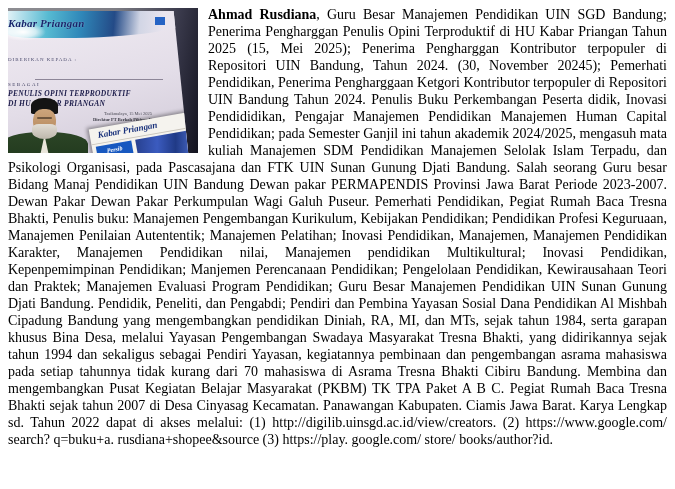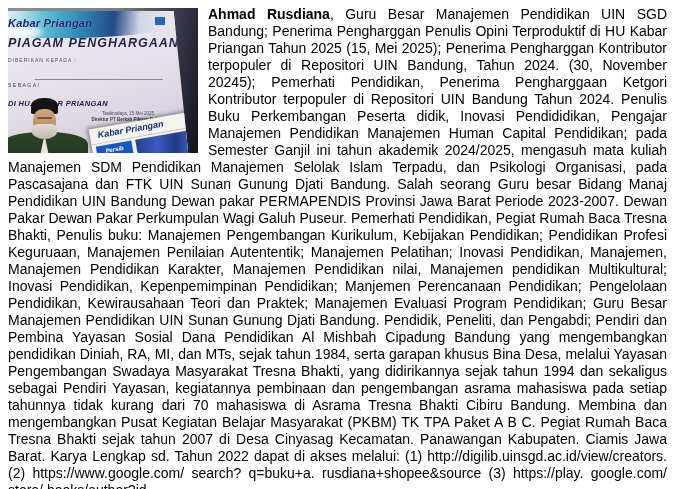--- a/index.html
+++ b/index.html
@@ -1,21 +1,21 @@
 <!DOCTYPE html>
 <html><head>
 <meta charset="utf-8">
 <style>
   html,body { margin:0; padding:0; background:#ffffff; }
   .page {
     position:relative;
     width:675px; height:489px;
     background:#ffffff;
     overflow:hidden;
-    font-family:Liberation Sans, sans-serif;
+    font-family:Liberation Serif, serif;
     color:#000;
   }
   .content { padding:6px 8px 0 8px; }
 
   
   .bio {
     margin:0;
     font-size:14px;
     line-height:17px;
     text-align:justify;
@@ -119,24 +119,24 @@
 
 <div class="page">
   <div class="content">
 
     <div class="photo">
       <div class="cert">
         <div class="swoosh"></div>
         <div class="glare"></div>
         <div class="brand">Kabar Priangan</div>
         <div class="brand-box"></div>
-        <div class="cert-title">PIAGAM PENGHARGAAN</div>
         <div class="given-to">DIBERIKAN KEPADA :</div>
         <div class="rule"></div>
         <div class="as-label">SEBAGAI</div>
+        <div class="award1">PENULIS OPINI TERPRODUKTIF</div>
         <div class="award2">DI HU. KABAR PRIANGAN</div>
         <div class="sign-block">
           <div class="place-date">Tasikmalaya, 15 Mei 2025</div>
           <div class="signer-title">Direktur PT Berkah Pikiran Rakyat</div>
           <svg class="sig-svg" width="30" height="13" viewBox="0 0 30 13">
             <path d="M3 11 C7 2, 9 2, 10 10 C11 3, 12 2, 13 10 L13 2 L16 11 C19 4, 23 4, 27 8" fill="none" stroke="#33333d" stroke-width="1.1"></path>
           </svg>
           <div class="signer-name">Moch. Alnurdin, S.E.</div>
         </div>
 

